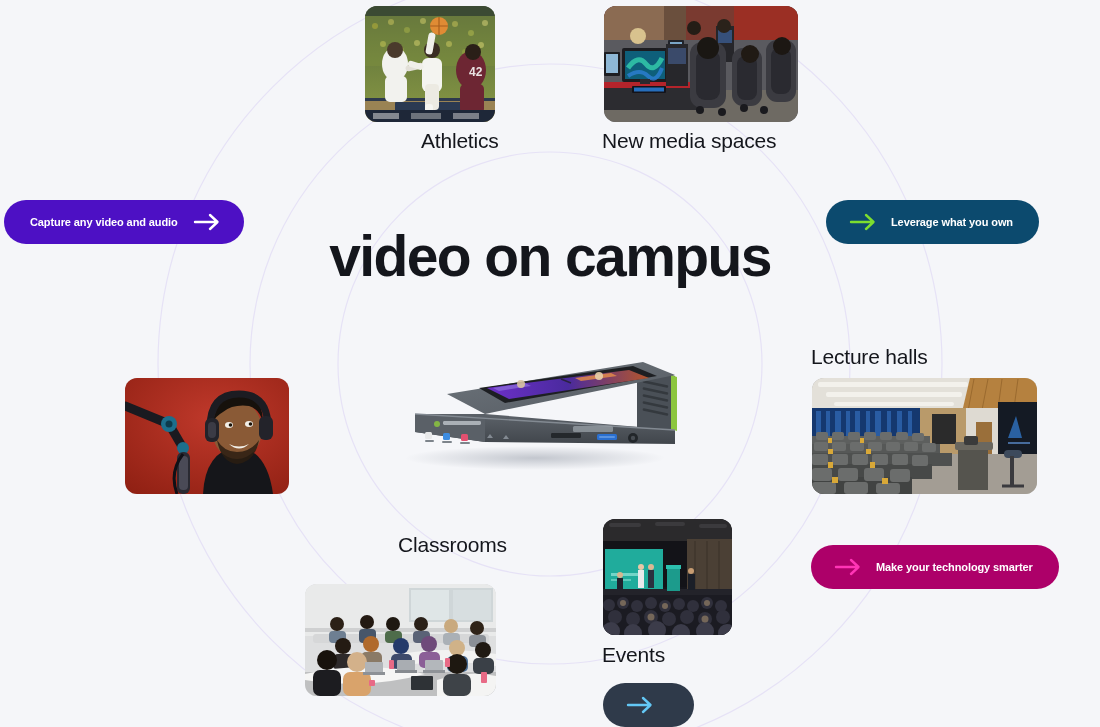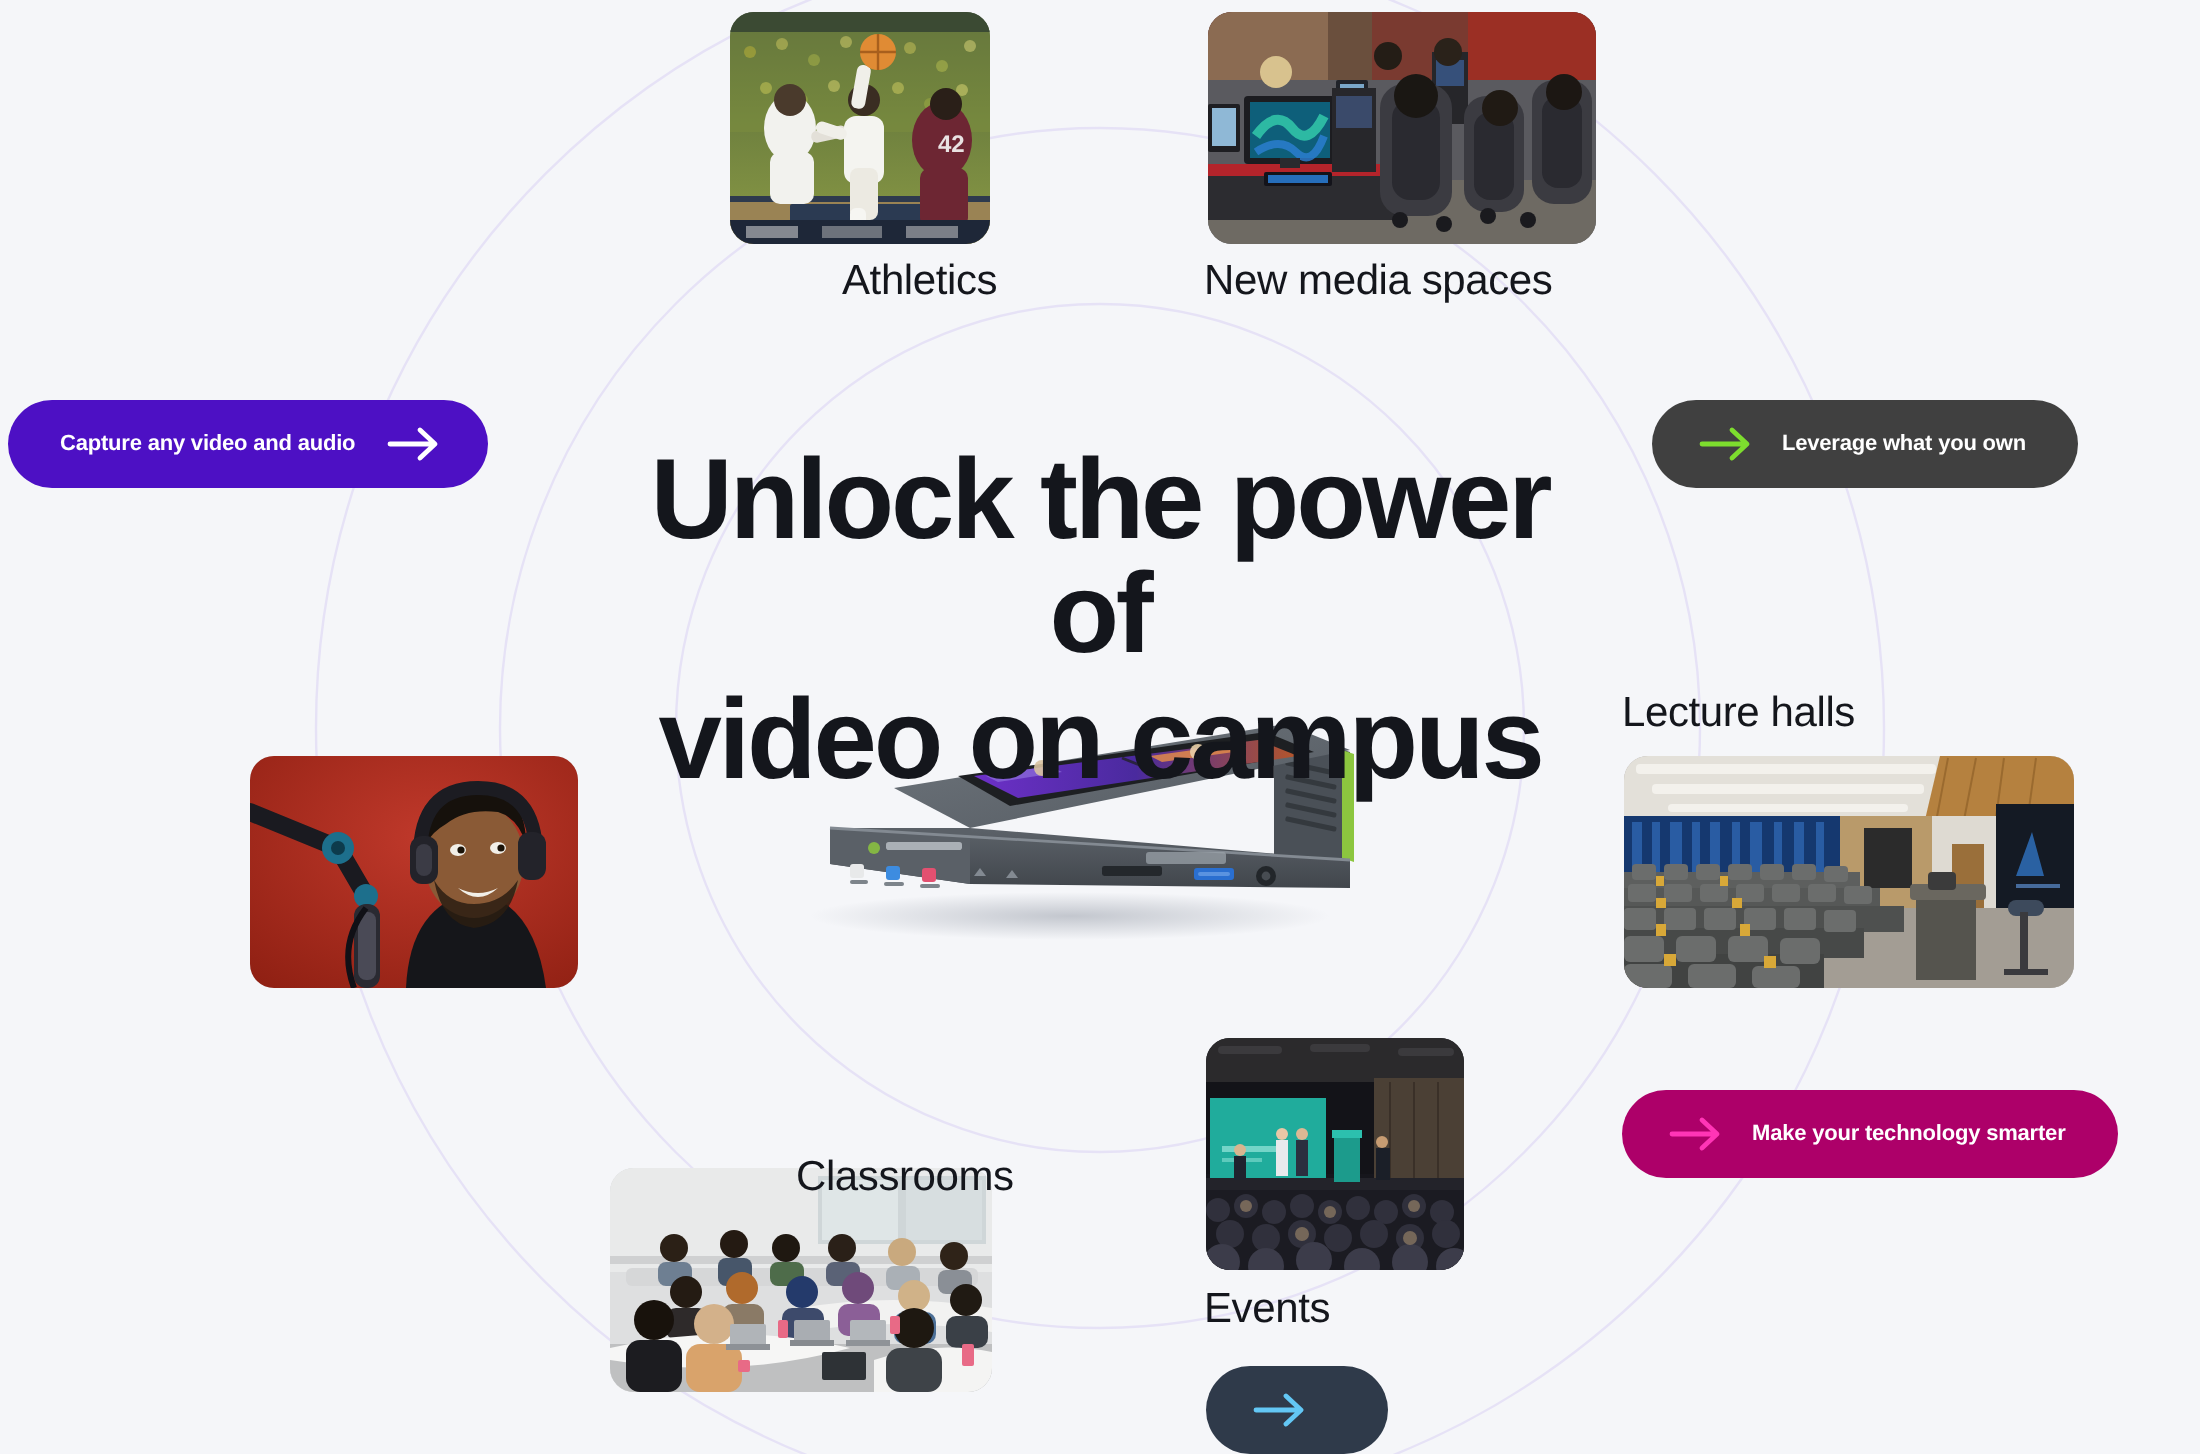--- a/index.html
+++ b/index.html
@@ -73,21 +73,21 @@
 
   .pill-capture {
     left: 4px;  top: 200px;
     background: #4d10c4;
     padding: 0 22px 0 26px;
   }
   .pill-capture .arw { margin-left: 14px; }
 
   .pill-leverage {
     left: 826px; top: 200px;
-    background: #404040;
+    background: #0c4a6e;
     padding: 0 26px 0 22px;
   }
   .pill-leverage .arw { margin-right: 13px; }
 
   .pill-smarter {
     left: 811px; top: 545px;
     background: #ad0069;
     padding: 0 26px 0 22px;
   }
   .pill-smarter .arw { margin-right: 13px; }
@@ -105,21 +105,21 @@
     font-size: 21px;
     font-weight: 400;
     color: #14161c;
     letter-spacing: -0.2px;
     white-space: nowrap;
   }
   .lbl-athletics     { left: 421px; top: 129px; }
   .lbl-newmedia      { left: 602px; top: 129px; }
   .lbl-studios       { left: 133px; top: 345px; }
   .lbl-lecture       { left: 811px; top: 345px; }
-  .lbl-classrooms    { left: 398px; top: 577px; }
+  .lbl-classrooms    { left: 398px; top: 533px; }
   .lbl-events        { left: 602px; top: 643px; }
 
   
   .thumb {
     position: absolute;
     border-radius: 12px;
     overflow: hidden;
     background: #d7d9de;
   }
   .thumb svg { display: block; width: 100%; height: 100%; }
@@ -668,21 +668,20 @@
     </svg>
   </div>
 
   <div class="node-label lbl-athletics">Athletics</div>
   <div class="node-label lbl-newmedia">New media spaces</div>
   <div class="node-label lbl-lecture">Lecture halls</div>
   <div class="node-label lbl-classrooms">Classrooms</div>
   <div class="node-label lbl-events">Events</div>
 
   <h1 class="headline">
-    <span class="l1">Unlock the power of</span>
     <span class="l2">video on campus</span>
   </h1>
 
   <div class="pill pill-capture">
     <span class="lbl">Capture any video and audio</span>
     <span class="arw">
       <svg width="30" height="20" viewBox="0 0 30 20" fill="none">
         <path d="M3 10 H25 M18 3 L25.5 10 L18 17" stroke="#ffffff" stroke-width="2.4" stroke-linecap="round" stroke-linejoin="round"></path>
       </svg>
     </span>

